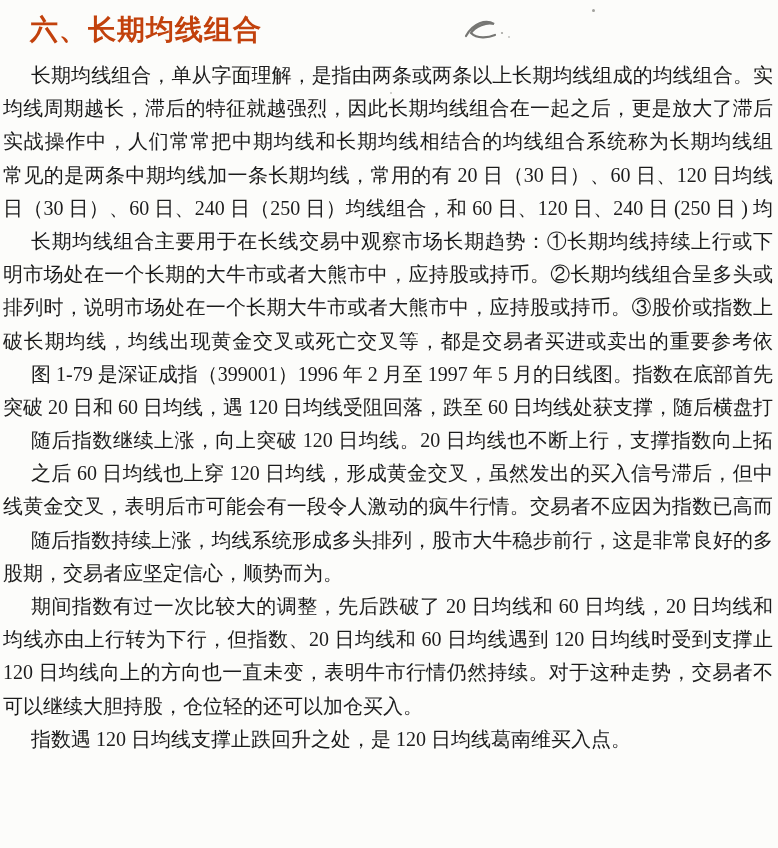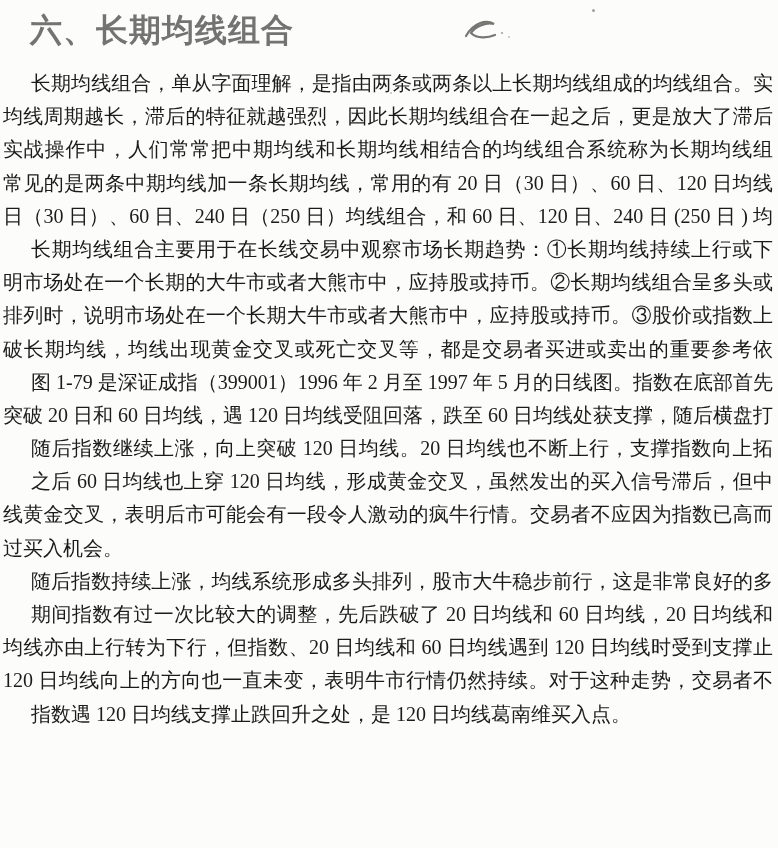--- a/index.html
+++ b/index.html
@@ -17,25 +17,25 @@
   .page {
     position: relative;
     width: 778px;
     height: 848px;
     box-sizing: border-box;
     padding: 13px 5px 0 3px;
   }
   .doc-title {
     font-family: "Liberation Sans", "DejaVu Sans", sans-serif;
     font-weight: bold;
-    font-size: 32px;
+    font-size: 28px;
     line-height: 34px;
-    margin: 0 0 20px 27px;
+    margin: 0 0 12px 27px;
     letter-spacing: 1px;
-    color: #737373;
+    color: #c2410c;
   }
   .body-text {
     width: 770px;
   }
   .line {
     height: 33.2px;
     line-height: 33.2px;
     font-size: 20px;
     text-align: justify;
     text-align-last: justify;
@@ -85,21 +85,22 @@
       <div class="line end">日（30 日）、60 日、240 日（250 日）均线组合，和 60 日、120 日、240 日 (250 日 ) 均线组合三种。</div>
       <div class="line first">长期均线组合主要用于在长线交易中观察市场长期趋势：①长期均线持续上行或下行，说</div>
       <div class="line">明市场处在一个长期的大牛市或者大熊市中，应持股或持币。②长期均线组合呈多头或者空头</div>
       <div class="line">排列时，说明市场处在一个长期大牛市或者大熊市中，应持股或持币。③股价或指数上穿或跌</div>
       <div class="line end">破长期均线，均线出现黄金交叉或死亡交叉等，都是交易者买进或卖出的重要参考依据。</div>
       <div class="line first">图 1-79 是深证成指（399001）1996 年 2 月至 1997 年 5 月的日线图。指数在底部首先向上</div>
       <div class="line">突破 20 日和 60 日均线，遇 120 日均线受阻回落，跌至 60 日均线处获支撑，随后横盘打底。打</div>
       <div class="line first">随后指数继续上涨，向上突破 120 日均线。20 日均线也不断上行，支撑指数向上拓展，并</div>
       <div class="line first">之后 60 日均线也上穿 120 日均线，形成黄金交叉，虽然发出的买入信号滞后，但中长期均</div>
       <div class="line">线黄金交叉，表明后市可能会有一段令人激动的疯牛行情。交易者不应因为指数已高而轻易错</div>
-      <div class="line end">过买入机会。</div>
       <div class="line first">随后指数持续上涨，均线系统形成多头排列，股市大牛稳步前行，这是非常良好的多头持</div>
+      <div class="line end">股期，交易者应坚定信心，顺势而为。</div>
       <div class="line first">期间指数有过一次比较大的调整，先后跌破了 20 日均线和 60 日均线，20 日均线和 60 日</div>
       <div class="line">均线亦由上行转为下行，但指数、20 日均线和 60 日均线遇到 120 日均线时受到支撑止跌回升，</div>
       <div class="line">120 日均线向上的方向也一直未变，表明牛市行情仍然持续。对于这种走势，交易者不仅无须担心，</div>
+      <div class="line end">可以继续大胆持股，仓位轻的还可以加仓买入。</div>
       <div class="line first end">指数遇 120 日均线支撑止跌回升之处，是 120 日均线葛南维买入点。</div>
     </main>
 
 </div>
 
 </body></html>

